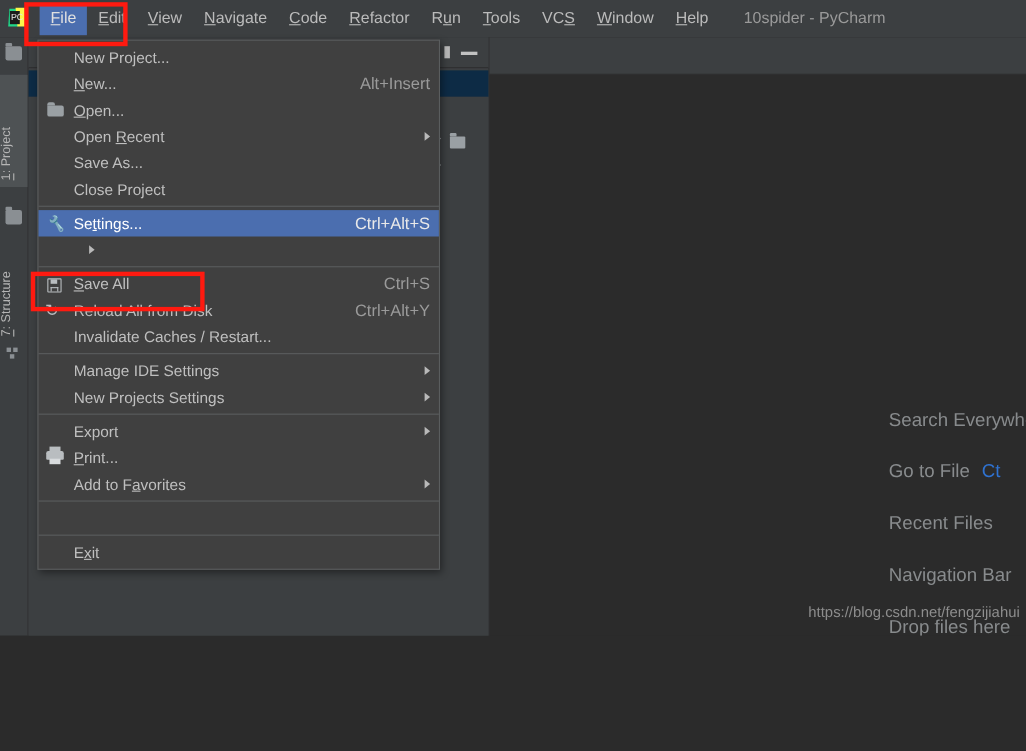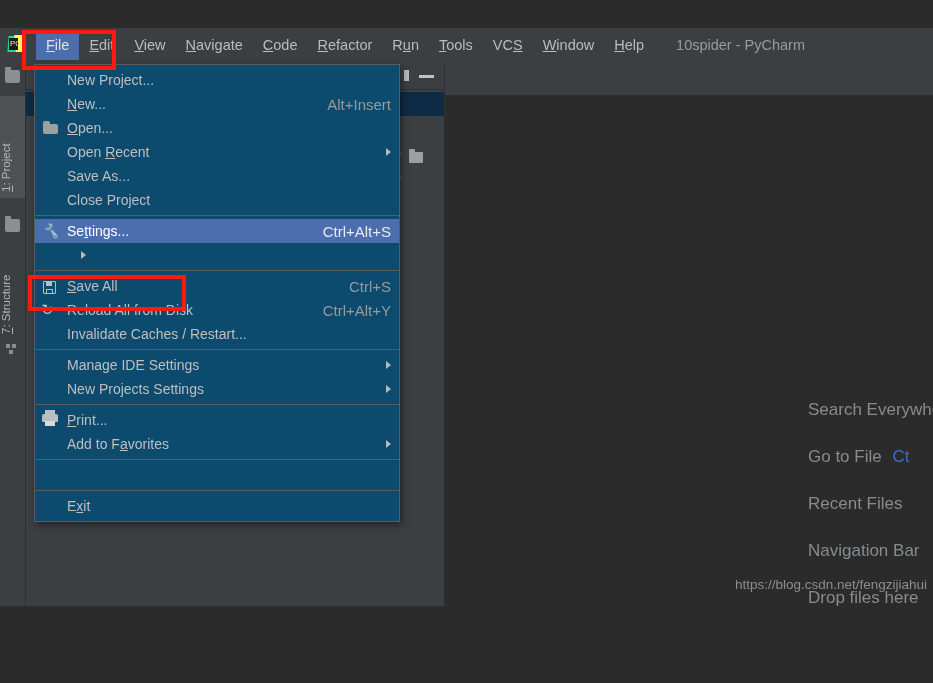--- a/index.html
+++ b/index.html
@@ -9,21 +9,20 @@
   }
   #app {
     position: relative;
     width: 933px;
     height: 578px;
     overflow: hidden;
     background: #2b2b2b;
     font-family: "Liberation Sans", sans-serif;
     -webkit-font-smoothing: antialiased;
     user-select: none;
-    margin-top: 28px;
   }
 
   
   .menubar {
     position: absolute;
     left: 0; top: 0;
     width: 933px; height: 34px;
     background: #3c3f41;
     display: flex;
     align-items: center;
@@ -231,21 +230,21 @@
     color: #8d8d8d;
     font-size: 13.5px;
     white-space: nowrap;
   }
 
   
   .dropdown {
     position: absolute;
     left: 34px; top: 36px;
     width: 366px;
-    background: #0c4a6e;
+    background: #404040;
     border: 1px solid #5a5d5e;
     box-sizing: border-box;
     padding: 3px 0;
     box-shadow: 2px 3px 7px rgba(0,0,0,0.45);
   }
   .mrow {
     position: relative;
     height: 24px;
     display: flex;
     align-items: center;
@@ -536,20 +535,25 @@
     </div>
 
     <div class="mrow">
       <span class="ico"></span>
       <span class="lbl">New Projects Settings</span>
       <span class="arrow"></span>
     </div>
 
     <div class="msep"></div>
 
+    <div class="mrow">
+      <span class="ico"></span>
+      <span class="lbl">Export</span>
+      <span class="arrow"></span>
+    </div>
 
     <div class="mrow">
       <span class="ico">
           <i class="ic-print"></i>
         </span>
       <span class="lbl"><span class="mn">P</span>rint...</span>
     </div>
 
     <div class="mrow">
       <span class="ico"></span>

